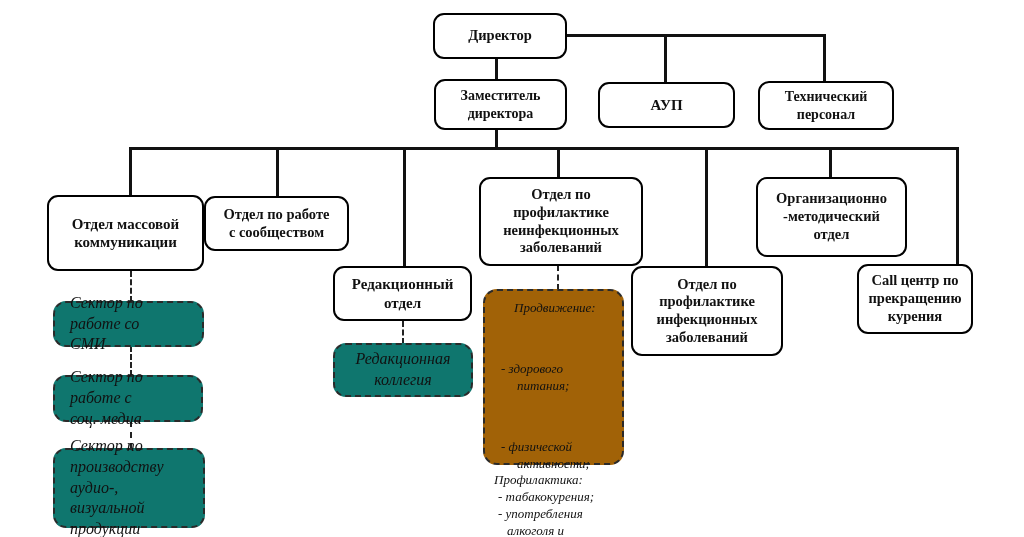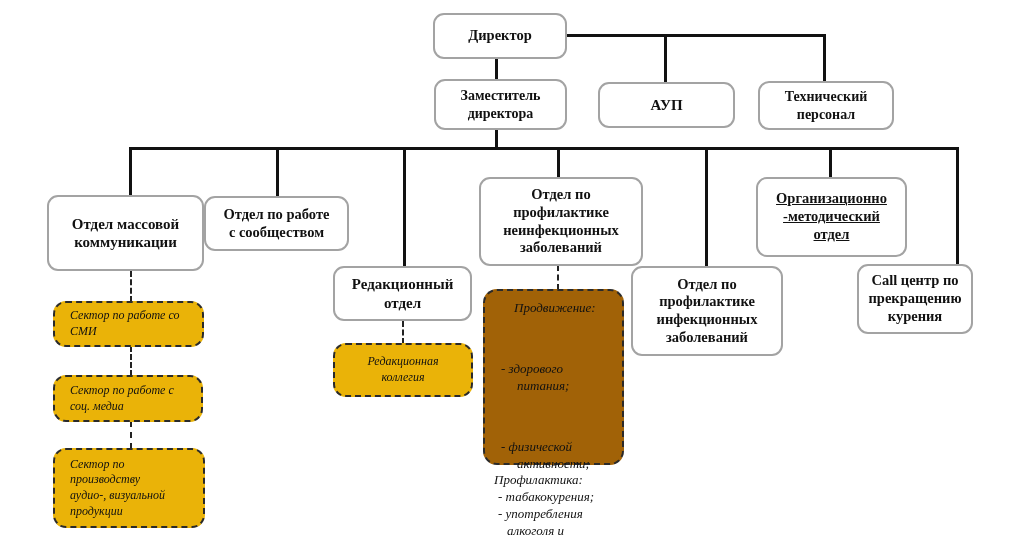--- a/index.html
+++ b/index.html
@@ -24,44 +24,44 @@
   
   .dln {
     position: absolute;
     width: 0;
     border-left: 2px dashed #222222;
   }
   
   .node {
     position: absolute;
     box-sizing: border-box;
-    border: 2px solid #a3a3a3;
+    border: 2px solid #000000;
     border-radius: 11px;
     background: #ffffff;
     display: flex;
     align-items: center;
     justify-content: center;
     text-align: center;
     font-weight: bold;
     font-size: 14.5px;
     line-height: 1.22;
     white-space: pre-line;
     padding: 2px 4px;
   }
   
   .dnode {
     position: absolute;
     box-sizing: border-box;
     border: 2px dashed #2a2a2a;
     border-radius: 13px;
-    background: #eab308;
+    background: #0f766e;
     display: flex;
     align-items: center;
     font-style: italic;
-    font-size: 12px;
+    font-size: 16px;
     line-height: 1.3;
     white-space: pre-line;
     padding: 4px 8px 4px 15px;
     text-align: left;
   }
   .dnode.center {
     justify-content: center;
     text-align: center;
     padding-left: 8px;
   }
@@ -129,21 +129,21 @@
   <div class="node" style="left:479px; top:177px; width:164px; height:89px;">Отдел  по
 профилактике
 неинфекционных
 заболеваний</div>
 
   <div class="node" style="left:631px; top:266px; width:152px; height:90px;">Отдел  по
 профилактике
 инфекционных
 заболеваний</div>
 
-  <div class="node" style="left:756px; top:177px; width:151px; height:80px;text-decoration:underline;">Организационно
+  <div class="node" style="left:756px; top:177px; width:151px; height:80px;">Организационно
 -методический
 отдел</div>
 
   <div class="node" style="left:857px; top:264px; width:116px; height:70px;">Call центр по
 прекращению
 курения</div>
 
   <div class="dnode" style="left:53px; top:301px; width:151px; height:46px;">Сектор по работе со
 СМИ</div>
 

